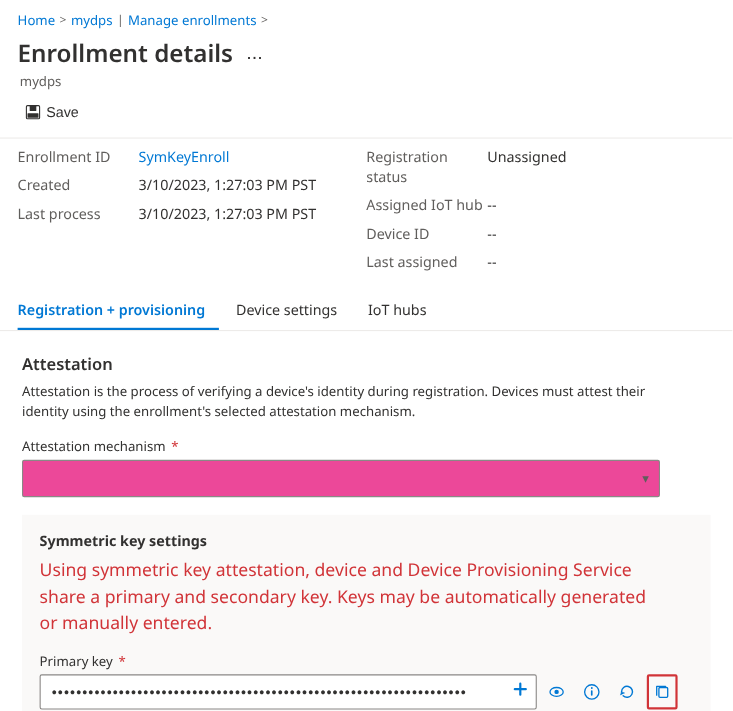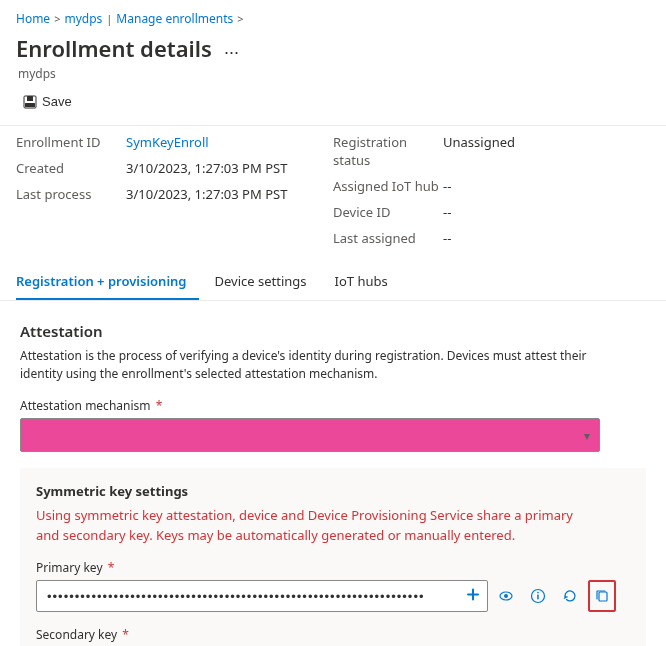--- a/index.html
+++ b/index.html
@@ -176,21 +176,21 @@
       padding: 14px 16px 16px 16px;
       margin-top: 4px;
     }
     .subsection-title {
       font-size: 13px;
       font-weight: 700;
       color: #323130;
       margin-bottom: 6px;
     }
     .subsection-desc {
-      font-size: 13px;
+      font-size: 16px;
       color: #d13438;
       margin-bottom: 14px;
       line-height: 1.5;
       max-width: 560px;
     }
     .key-field-row {
       display: flex;
       align-items: center;
       gap: 4px;
       max-width: 580px;

